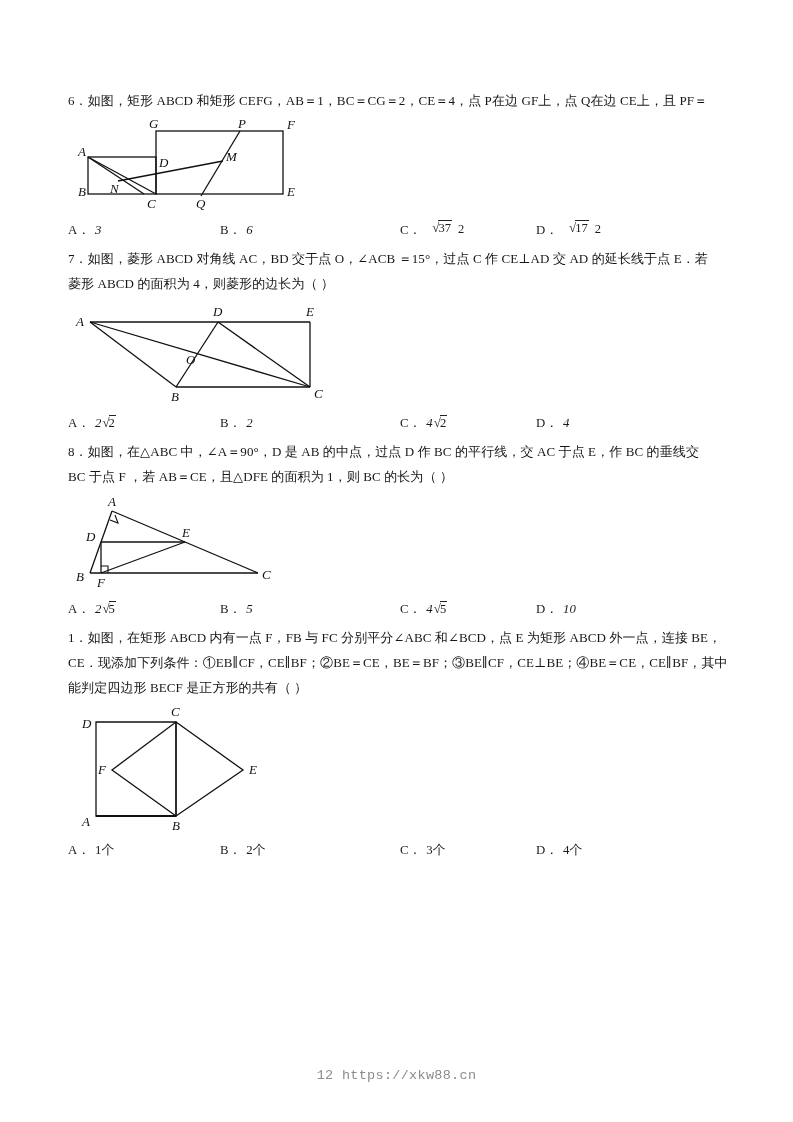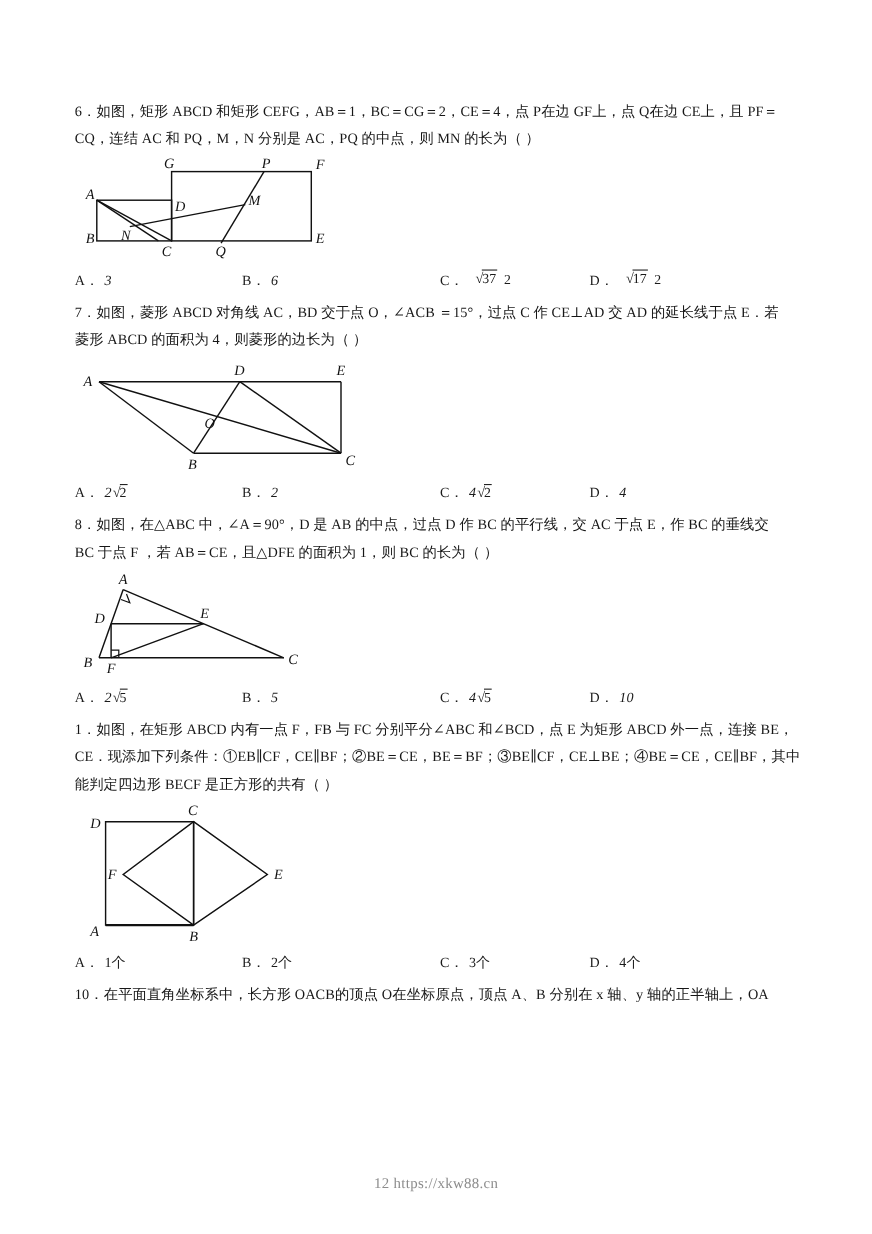--- a/index.html
+++ b/index.html
@@ -102,35 +102,34 @@
     font-style: italic;
     font-size: 13px;
     fill: #111;
   }
   .footer {
     position: absolute;
     left: 0;
     top: 1068px;
     width: 793px;
     text-align: center;
-    font-family: Liberation Serif, serif;
+    font-family: Liberation Mono, monospace;
     font-size: 13.5px;
     color: #8c8c8c;
     letter-spacing: 0.3px;
   }
 </style>
 </head>
 <body>
 
 <div class="page">
   <div class="content">
 
     <div class="q-block">
       <div class="q-text">6．如图，矩形 ABCD 和矩形 CEFG，AB＝1，BC＝CG＝2，CE＝4，点 P在边 GF上，点 Q在边 CE上，且 PF＝</div>
-      <div class="q-text">CQ，连结 AC 和 PQ，M，N 分别是 AC，PQ 的中点，则 MN 的长为（        ）</div>
 
       <div class="fig">
         <svg width="300" height="95" viewBox="0 0 300 95">
           <g stroke="#111" stroke-width="1.3" fill="none">
 
             <rect x="88" y="14" width="127" height="63"></rect>
 
             <rect x="20" y="40" width="68" height="37"></rect>
 
             <line x1="20" y1="40" x2="88" y2="77"></line>
@@ -327,20 +326,17 @@
           <span class="opt-lab">C．</span>
           <span>3个</span>
         </div>
         <div class="opt opt-d">
           <span class="opt-lab">D．</span>
           <span>4个</span>
         </div>
       </div>
     </div>
 
-    <div class="q-block">
-      <div class="q-text">10．在平面直角坐标系中，长方形 OACB的顶点 O在坐标原点，顶点 A、B 分别在 x 轴、y 轴的正半轴上，OA</div>
-    </div>
 
   </div>
 
   <div class="footer">12 https://xkw88.cn</div>
 </div>
 
 </body></html>

